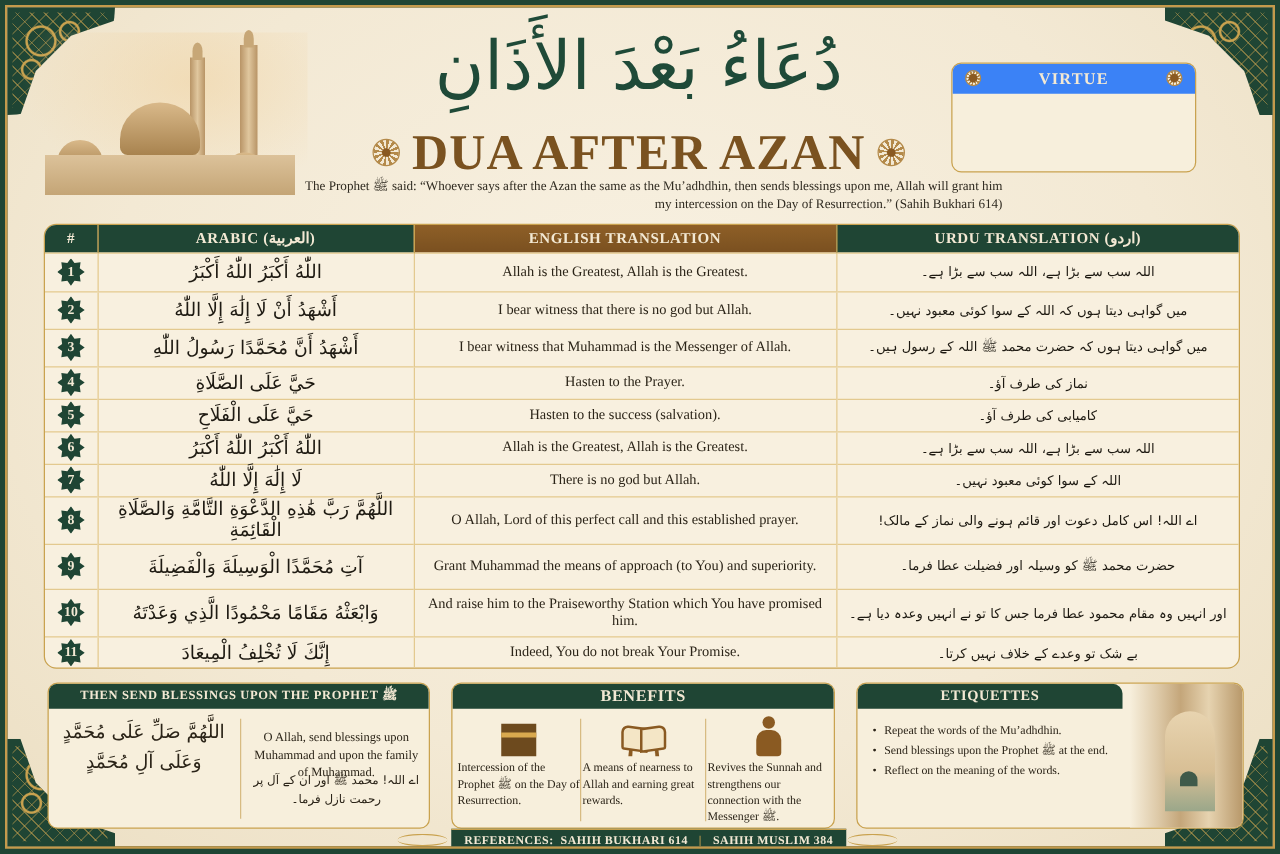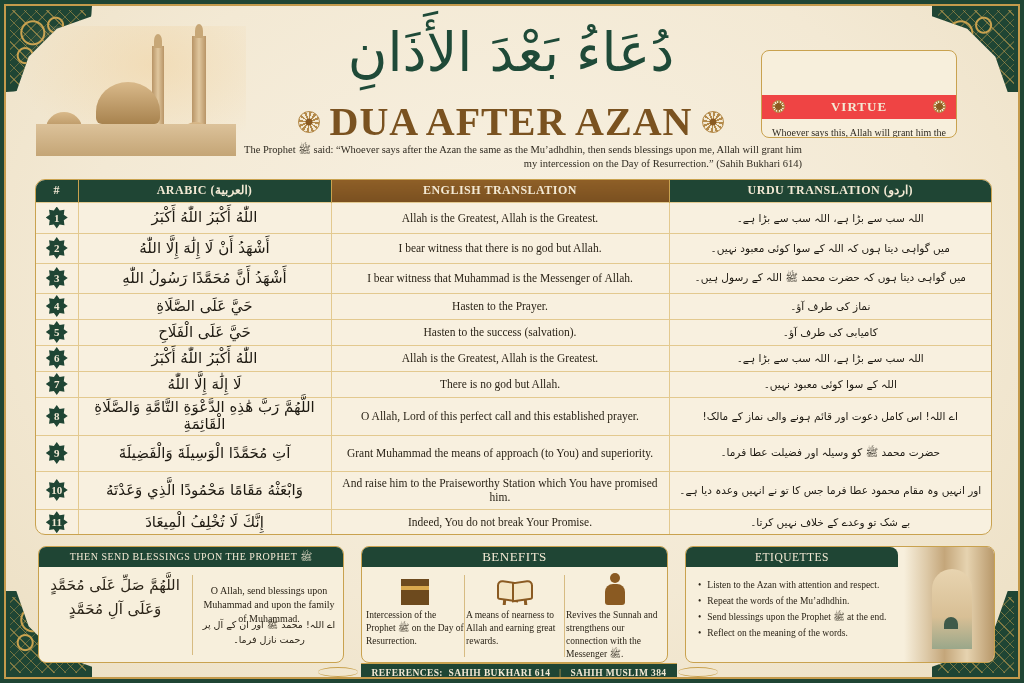--- a/index.html
+++ b/index.html
@@ -54,22 +54,22 @@
     background: radial-gradient(circle,#8a5a22 0 3px,transparent 4px), repeating-conic-gradient(#b48a4a 0 15deg,#f3e9d4 15deg 30deg);
     border: 1.5px solid #b48a4a; }
   .hadith {
     position: absolute; left: 236px; top: 137px; width: 560px; text-align: right;
     font-size: 10.5px; line-height: 14px; color: #2f2a20;
   }
 
   
   .virtue { position: absolute; left: 755px; top: 44px; width: 196px; height: 88px;
     border: 1.5px solid #c9a24f; border-radius: 8px; background: #f7efdc; overflow: hidden; }
-  .virtue-head { background: #ef4444; color: #f3e9d4; text-align: center; font-size: 13px; font-weight: bold;
-    letter-spacing: 1px; height: 24px; line-height: 24px; position: relative; margin-top: 44px; }
+  .virtue-head { background: #3b82f6; color: #f3e9d4; text-align: center; font-size: 13px; font-weight: bold;
+    letter-spacing: 1px; height: 24px; line-height: 24px; position: relative; }
   .virtue-head .rosette { position: absolute; top: 5px; width: 13px; height: 13px; }
   .virtue-body { text-align: center; font-size: 10px; line-height: 15px; padding: 6px 6px 0; color: #2f2a20; }
 
   
   .table-wrap { position: absolute; left: 29px; top: 173px; width: 957px; height: 356px;
     border: 1.5px solid #c9a24f; border-radius: 10px; overflow: hidden; background: #f8f0df; }
   table { border-collapse: collapse; width: 100%; table-layout: fixed; }
   th { height: 22px; font-size: 12px; font-weight: bold; color: #f3e9d4; letter-spacing: .5px; background: #1f4534; border-right: 1px solid #c9a24f; }
   th.en { background: linear-gradient(180deg,#8e5f27,#7a5020); }
   td { border-top: 1px solid #e3c98f; border-right: 1px solid #e3c98f; text-align: center; vertical-align: middle; }
@@ -77,21 +77,21 @@
   td.ar { font-family: "DejaVu Sans", sans-serif; font-size: 15px; direction: rtl; line-height: 17px; color: #1e1a12; }
   td.en { font-size: 11.5px; line-height: 14px; color: #2b2418; margin-left: 20px; }
   td.ur { font-family: "DejaVu Sans", sans-serif; font-size: 10.5px; direction: rtl; color: #1e1a12; }
   .badge { display: inline-flex; align-items: center; justify-content: center; width: 22px; height: 22px;
     background: #1f4534; color: #f3e9d4; font-size: 11px; font-weight: bold;
     clip-path: polygon(50% 0,63% 18%,85% 15%,82% 37%,100% 50%,82% 63%,85% 85%,63% 82%,50% 100%,37% 82%,15% 85%,18% 63%,0 50%,18% 37%,15% 15%,37% 18%);
     position: relative; }
 
   
   .panel { position: absolute; top: 540px; height: 117px; border: 1.5px solid #c9a24f; border-radius: 8px; background: #f7efdc; overflow: hidden; }
-  .panel-head { background: #1f4534; color: #f3e9d4; font-weight: normal; text-align: center; letter-spacing: .5px; height: 20px; line-height: 20px; font-size: 11.5px; }
+  .panel-head { background: #1f4534; color: #f3e9d4; font-weight: bold; text-align: center; letter-spacing: .5px; height: 20px; line-height: 20px; font-size: 11.5px; }
   .blessings { left: 32px; width: 306px; }
   .blessings .panel-head { font-size: 10px; }
   .bl-ar { position: absolute; left: 6px; top: 26px; width: 140px; text-align: center; font-family: "DejaVu Sans", sans-serif; font-size: 15px; line-height: 24px; direction: rtl; }
   .bl-div { position: absolute; left: 153px; top: 28px; width: 1px; height: 80px; background: #d7bb82; }
   .bl-en { position: absolute; left: 160px; top: 37px; width: 140px; text-align: center; font-size: 10px; line-height: 14px; }
   .bl-ur { position: absolute; left: 160px; top: 70px; width: 140px; text-align: center; font-family: "DejaVu Sans", sans-serif; font-size: 9.5px; line-height: 15px; direction: rtl; }
 
   .benefits { left: 355px; width: 307px; }
   .benefits .panel-head { font-size: 13px; }
   .ben-item { position: absolute; top: 24px; width: 98px; text-align: left; font-size: 9.5px; line-height: 13px; }
@@ -150,21 +150,20 @@
     <span class="rosette"></span>
   </div>
   <div class="hadith">The Prophet ﷺ said: “Whoever says after the Azan the same as the Mu’adhdhin, then sends blessings upon me, Allah will grant him my intercession on the Day of Resurrection.” (Sahih Bukhari 614)</div>
 
   <div class="virtue">
     <div class="virtue-head">
       <span class="rosette" style="left:10px;"></span>
       <span>VIRTUE</span>
       <span class="rosette" style="right:10px;"></span>
     </div>
-    <div class="virtue-body">Whoever says this, Allah will grant him the intercession of the Prophet ﷺ on the Day of Resurrection.</div>
   </div>
 
   <div class="table-wrap">
     <table>
       <colgroup>
         <col style="width:42px">
           <col style="width:253px">
           <col style="width:338px">
           <col>
       </colgroup>
@@ -278,21 +277,20 @@
           <div class="person"></div>
         </div>
       <div>Revives the Sunnah and strengthens our connection with the Messenger ﷺ.</div>
     </div>
   </div>
 
   <div class="panel etiquettes">
     <div class="arch"></div>
     <div class="panel-head">ETIQUETTES</div>
     <ul class="et-list">
-      <li>Listen to the Azan with attention and respect.</li>
       <li>Repeat the words of the Mu’adhdhin.</li>
       <li>Send blessings upon the Prophet ﷺ at the end.</li>
       <li>Reflect on the meaning of the words.</li>
     </ul>
   </div>
 
   <div class="scroll-orn" style="left:312px;"></div>
   <div class="refs">
     <span>REFERENCES:</span>
     &nbsp;<span>SAHIH BUKHARI 614</span>

